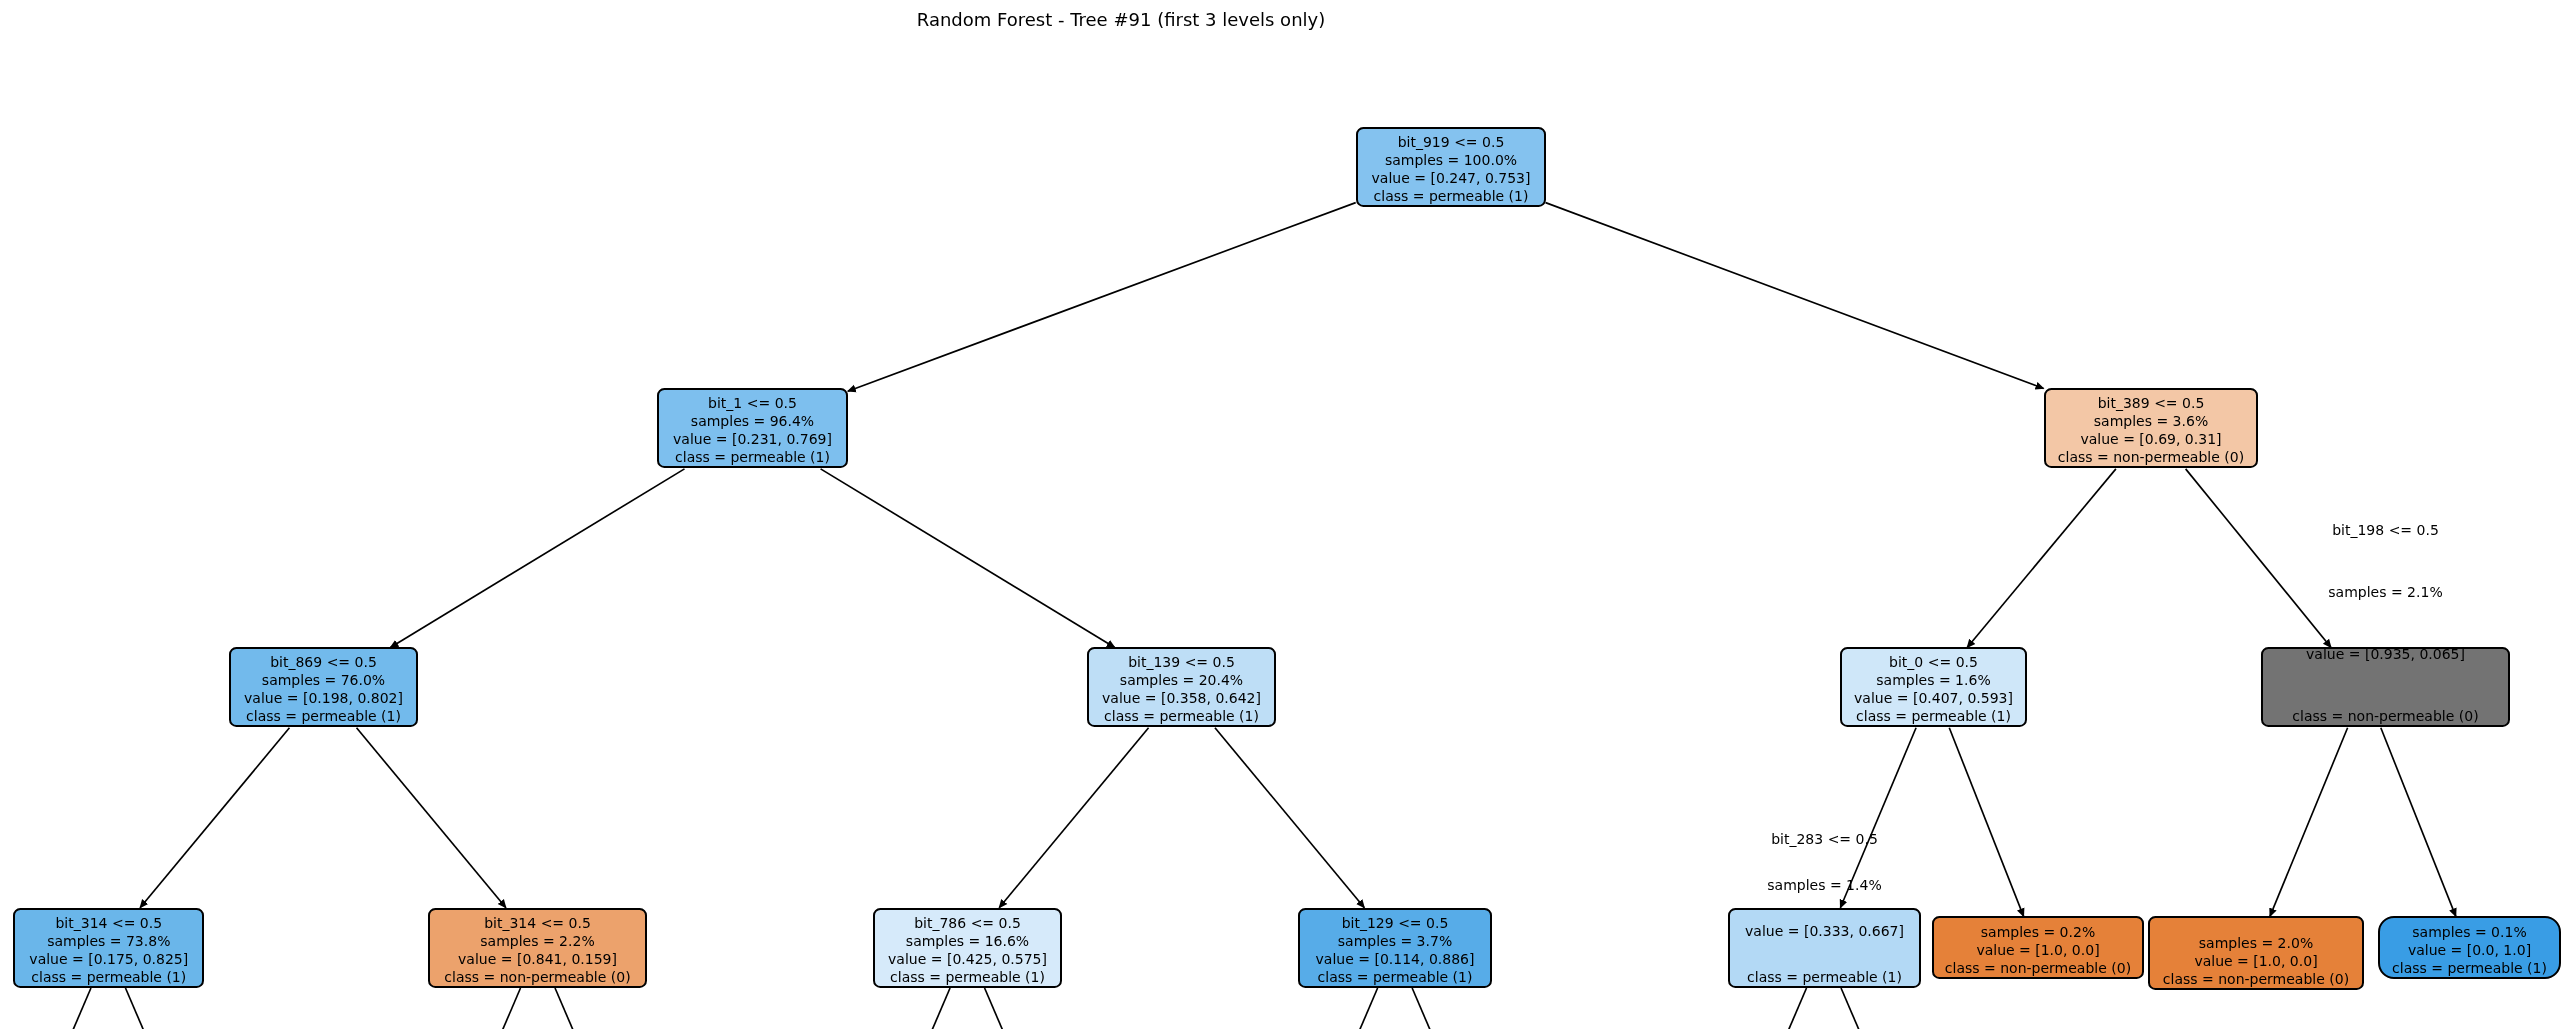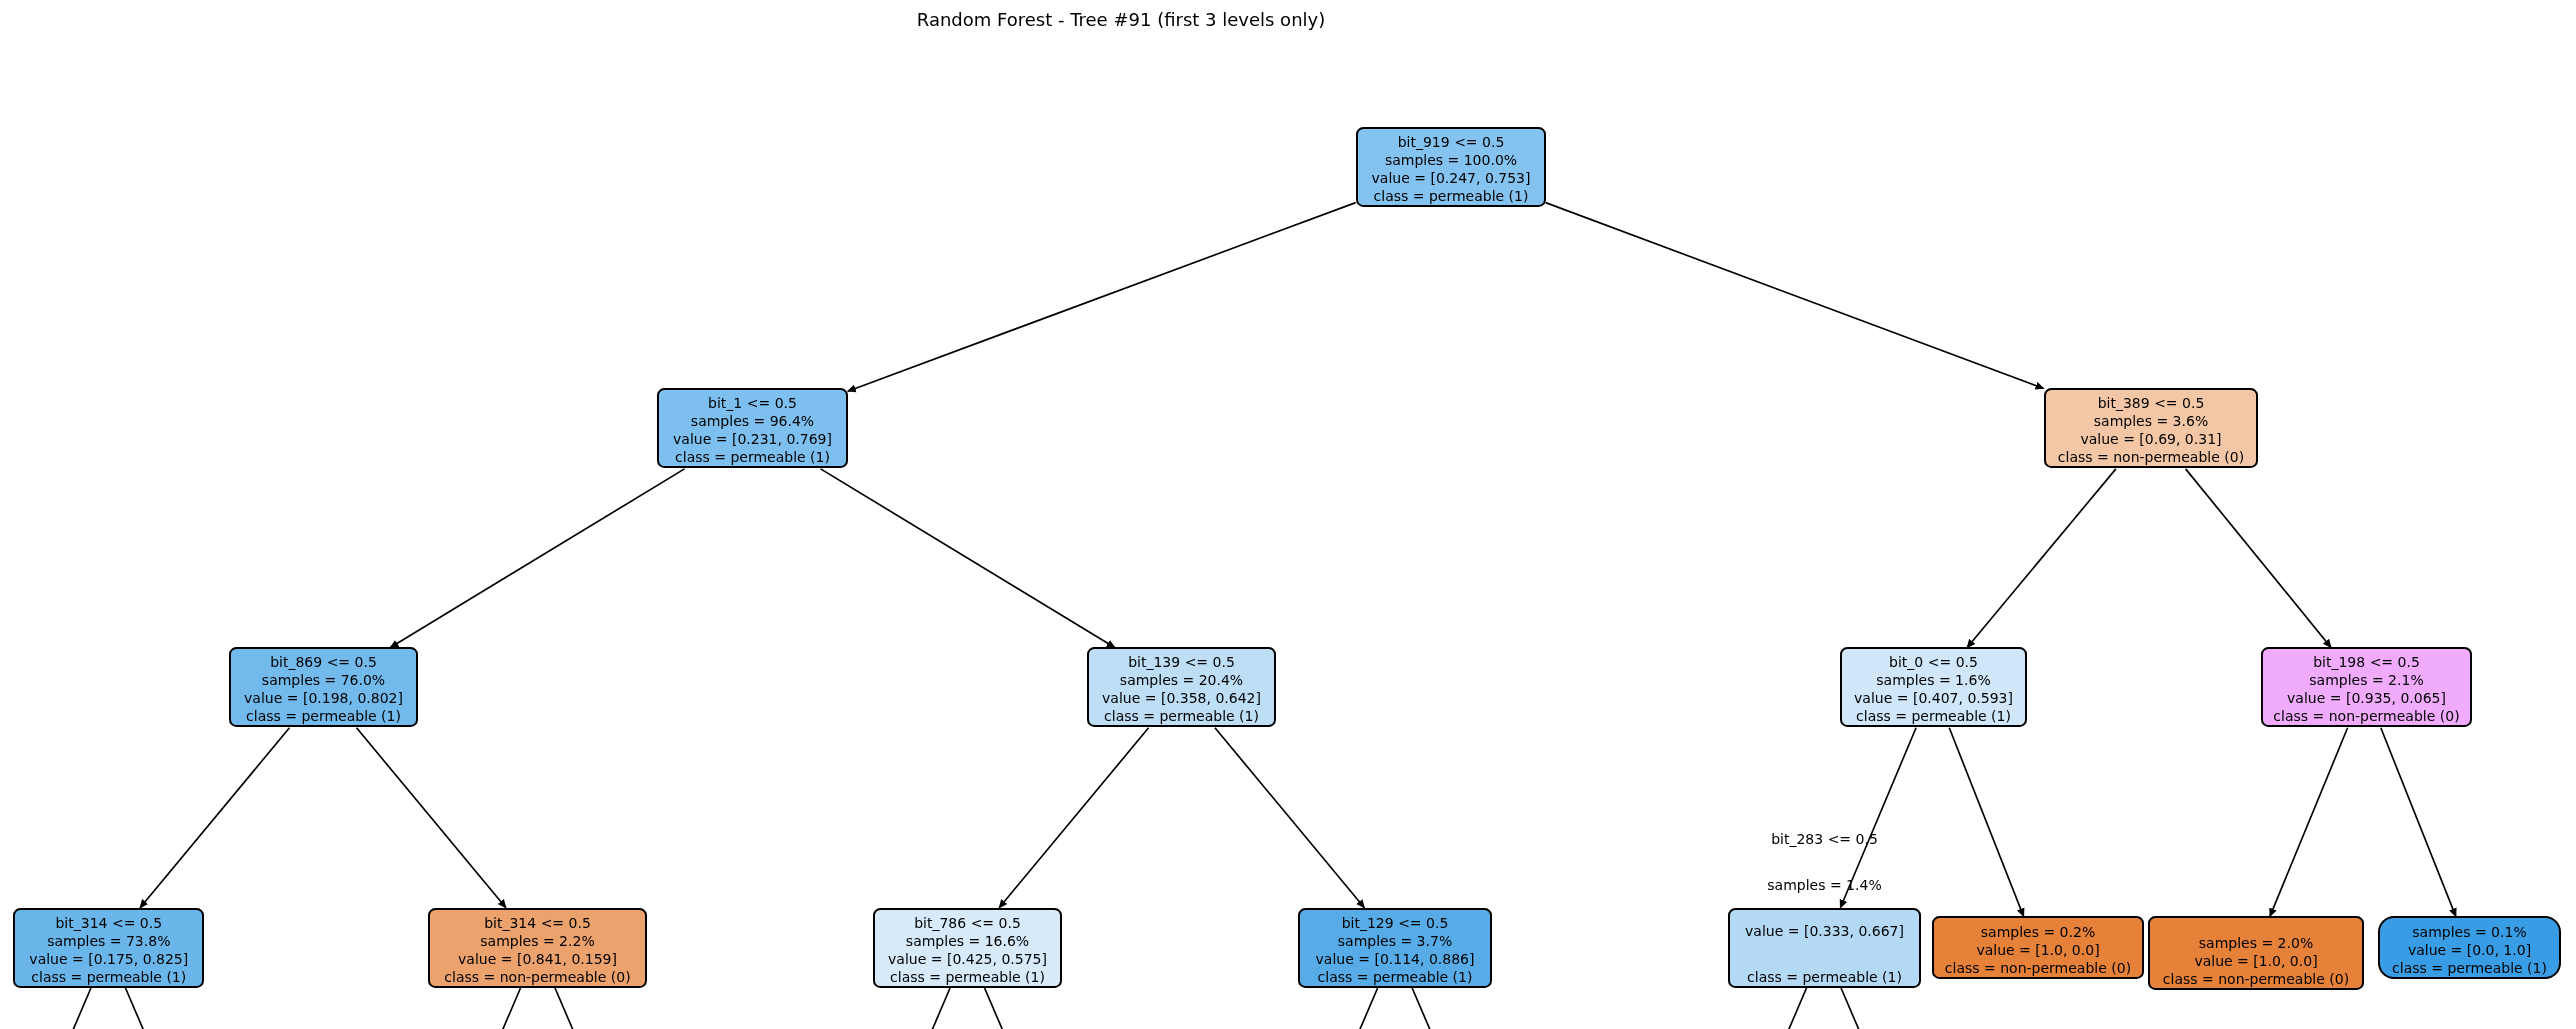--- a/index.html
+++ b/index.html
@@ -122,21 +122,21 @@
     <div class="ln">class = permeable (1)</div>
   </div>
 
   <div class="node" style="left: 1840px; top: 647px; width: 187px; height: 80px; background-color: rgb(207, 231, 249);">
     <div class="ln">bit_0 &lt;= 0.5</div>
     <div class="ln">samples = 1.6%</div>
     <div class="ln">value = [0.407, 0.593]</div>
     <div class="ln">class = permeable (1)</div>
   </div>
 
-  <div class="node" style="left: 2261px; top: 647px; width: 211px; height: 80px; background-color: #f0abfc;">
+  <div class="node" style="left: 2261px; top: 647px; width: 249px; height: 80px; background-color: #737373; gap: 44px;">
     <div class="ln">bit_198 &lt;= 0.5</div>
     <div class="ln">samples = 2.1%</div>
     <div class="ln">value = [0.935, 0.065]</div>
     <div class="ln">class = non-permeable (0)</div>
   </div>
 
   <div class="node" style="left: 13.3px; top: 908px; width: 191px; height: 80px; background-color: rgb(106, 182, 234);">
     <div class="ln">bit_314 &lt;= 0.5</div>
     <div class="ln">samples = 73.8%</div>
     <div class="ln">value = [0.175, 0.825]</div>

